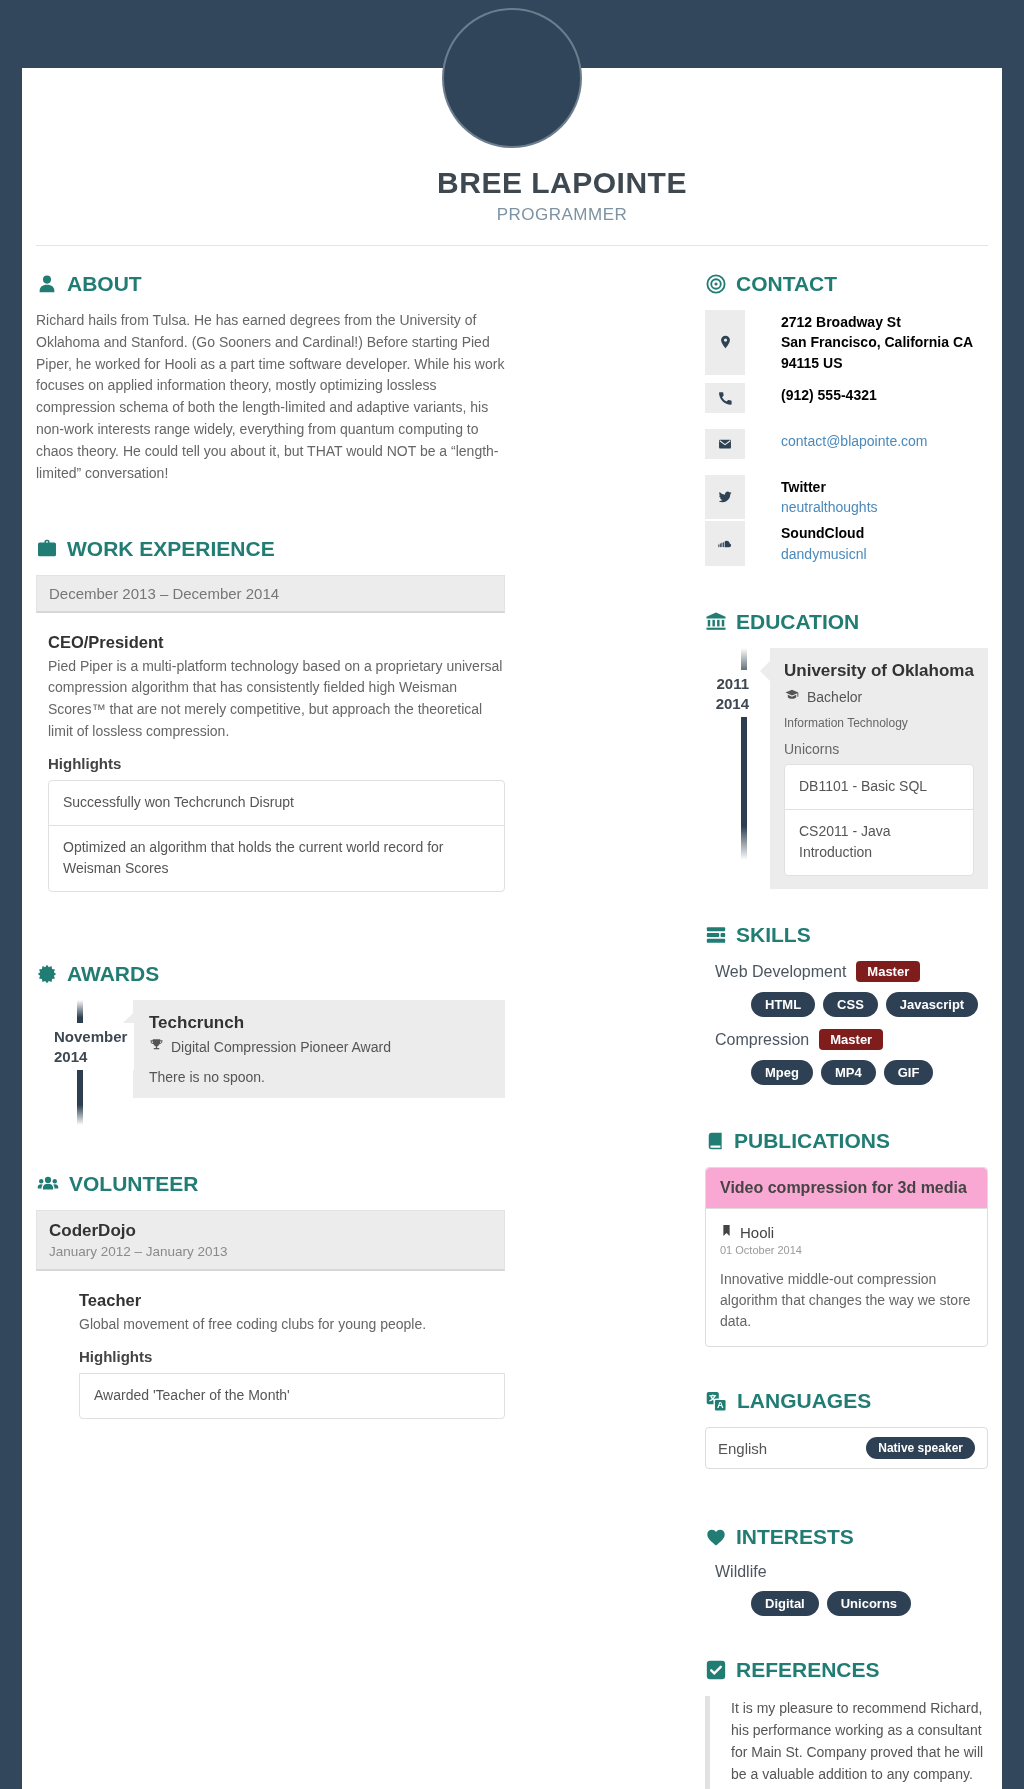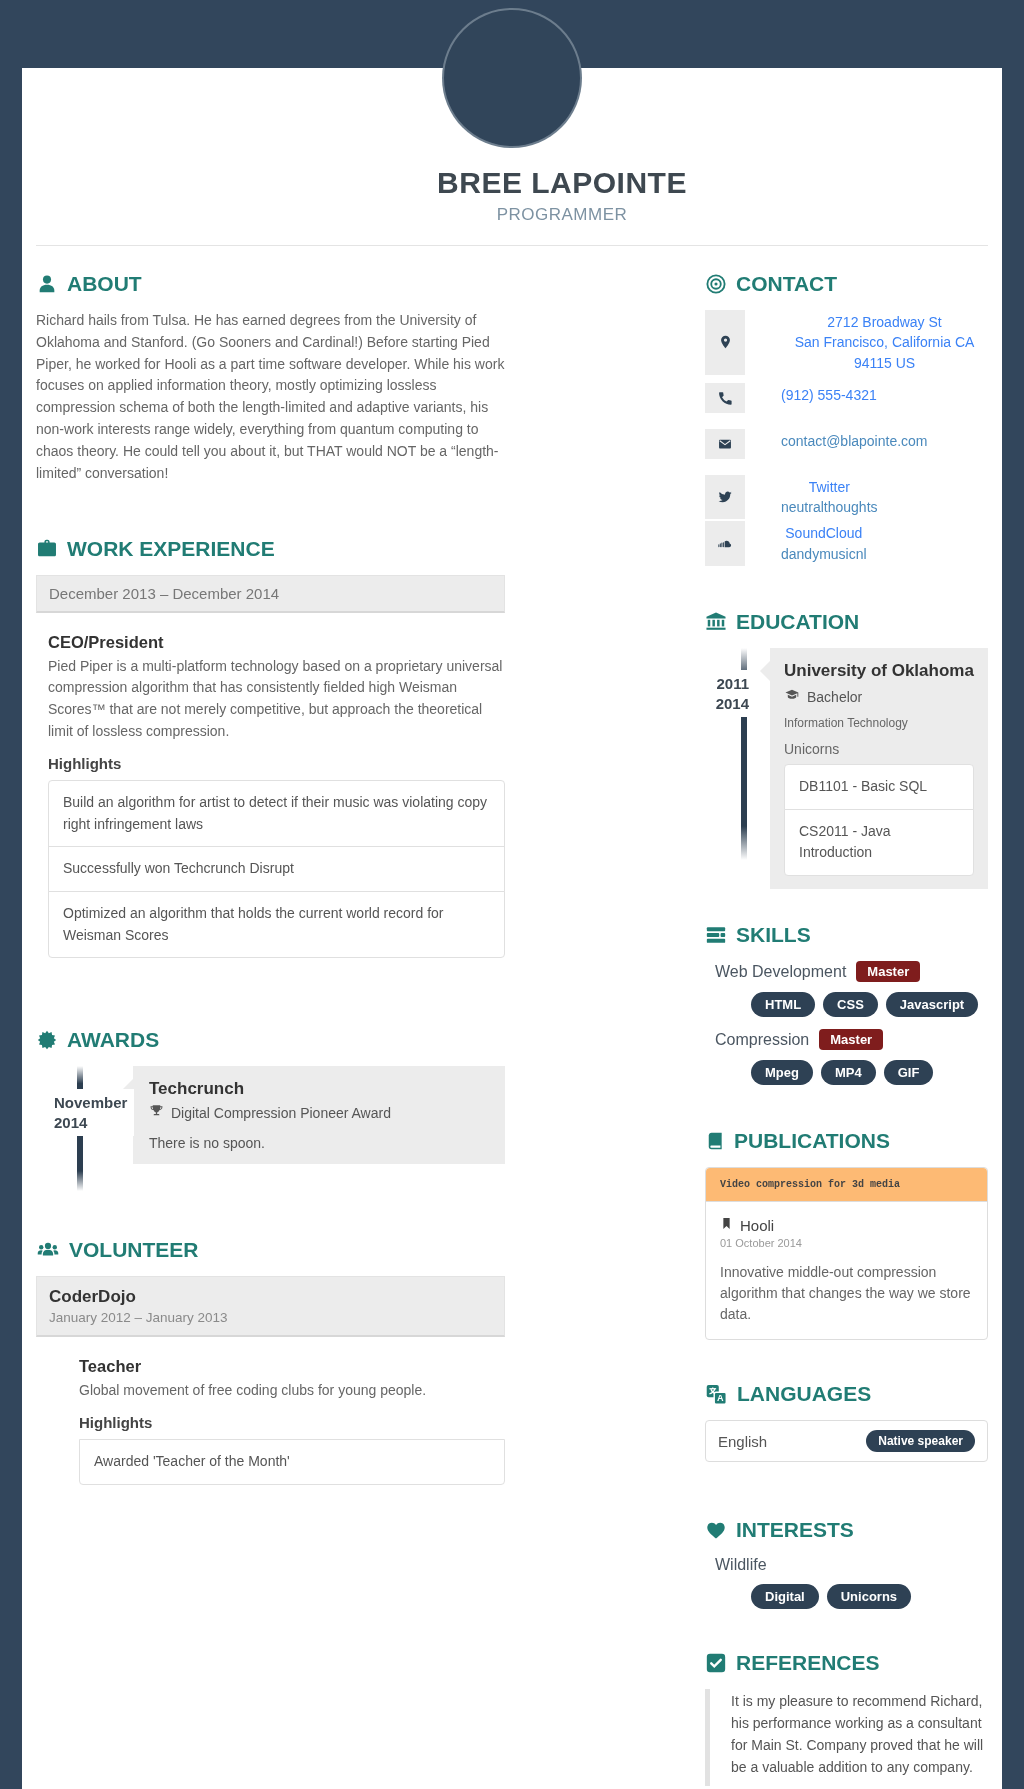--- a/index.html
+++ b/index.html
@@ -61,32 +61,32 @@
   .deg-line{margin-bottom:11px;}
   .edu-area{font-size:12px;color:#666;margin-bottom:11px;}
   .courses-label{font-size:14px;color:#666;margin-bottom:7px;}
   .edu .list-box{margin-left:0;}
   
   .c-row{display:flex;align-items:stretch;margin-bottom:8px;min-height:30px;}
   .c-row.tight{margin-bottom:2px;}
   .c-row.roomy{margin-bottom:16px;}
   .c-ico{flex:none;width:40px;background:#ececec;display:flex;align-items:center;justify-content:center;color:#2e4254;}
   .c-txt{margin-left:36px;font-size:14px;line-height:1.45;padding:2px 0;}
-  .c-strong{font-weight:400;color:#3b82f6;text-align:center;}
+  .c-strong{font-weight:700;color:#000000;}
   .c-link{color:#4a89bc;text-decoration:none;display:inline-block;}
   
   .skill-row{display:flex;align-items:center;gap:10px;margin:12px 0 10px 10px;font-size:16px;color:#4b5661;}
   .badge{background:#7f1d1d;color:#fff;font-size:13px;font-weight:700;padding:3px 11px;border-radius:4px;}
   .pill-row{display:flex;gap:8px;margin:0 0 8px 46px;flex-wrap:wrap;}
   .pill{background:#2e4154;color:#fff;font-size:13px;font-weight:700;padding:5px 14px;border-radius:15px;}
   .int-name{margin:6px 0 10px 10px;font-size:16px;color:#4b5661;}
   
   .pub-card{border:1px solid #ddd;border-radius:4px;}
-  .pub-h{background:#fdba74;border-bottom:1px solid #ddd;padding:11px 14px;font-weight:700;font-size:10px;
-         color:#444;border-radius:4px 4px 0 0;font-family:Liberation Mono, monospace;}
+  .pub-h{background:#f9a8d4;border-bottom:1px solid #ddd;padding:11px 14px;font-weight:700;font-size:16px;
+         color:#444;border-radius:4px 4px 0 0;}
   .pub-b{padding:14px;}
   .pub-pubr{font-size:15px;color:#444;}
   .pub-date{font-size:11px;color:#9a9a9a;margin:3px 0 13px;}
   .pub-sum{font-size:14px;color:#666;line-height:1.5;margin:0;}
   
   .lang-box{border:1px solid #ddd;border-radius:4px;padding:9px 12px;display:flex;align-items:center;
             justify-content:space-between;}
   .lang-name{font-size:15px;color:#555;}
   .pill.small{font-size:12px;padding:4px 12px;}
   
@@ -134,21 +134,20 @@
                   <path d="M9.2 5V4.2C9.2 3 10.2 2 11.4 2h1.2c1.2 0 2.2 1 2.2 2.2V5H20c1 0 1.8.8 1.8 1.8v11.4c0 1-.8 1.8-1.8 1.8H4c-1 0-1.8-.8-1.8-1.8V6.8C2.2 5.8 3 5 4 5h5.2zm1.6 0h2.4v-.8c0-.4-.3-.7-.7-.7h-1c-.4 0-.7.3-.7.7V5z"></path>
                 </svg>
               </span>
             <span>WORK EXPERIENCE</span>
           </h2>
           <div class="date-box">December 2013 – December 2014</div>
           <h3 class="pos">CEO/President</h3>
           <p class="sum">Pied Piper is a multi-platform technology based on a proprietary universal compression algorithm that has consistently fielded high Weisman Scores™ that are not merely competitive, but approach the theoretical limit of lossless compression.</p>
           <div class="hl-label">Highlights</div>
           <div class="list-box">
-            <div class="li">Build an algorithm for artist to detect if their music was violating copy right infringement laws</div>
             <div class="li">Successfully won Techcrunch Disrupt</div>
             <div class="li">Optimized an algorithm that holds the current world record for Weisman Scores</div>
           </div>
         </section>
 
         <section class="s-aw">
           <h2 class="sec-h">
             <span>
                 <svg width="22" height="22" viewBox="0 0 24 24" fill="currentColor">
                   <polygon points="22,12 19.5,14 20.7,17 17.5,17.5 17,20.7 14,19.5 12,22 10,19.5 7,20.7 6.5,17.5 3.3,17 4.5,14 2,12 4.5,10 3.3,7 6.5,6.5 7,3.3 10,4.5 12,2 14,4.5 17,3.3 17.5,6.5 20.7,7 19.5,10"></polygon>

